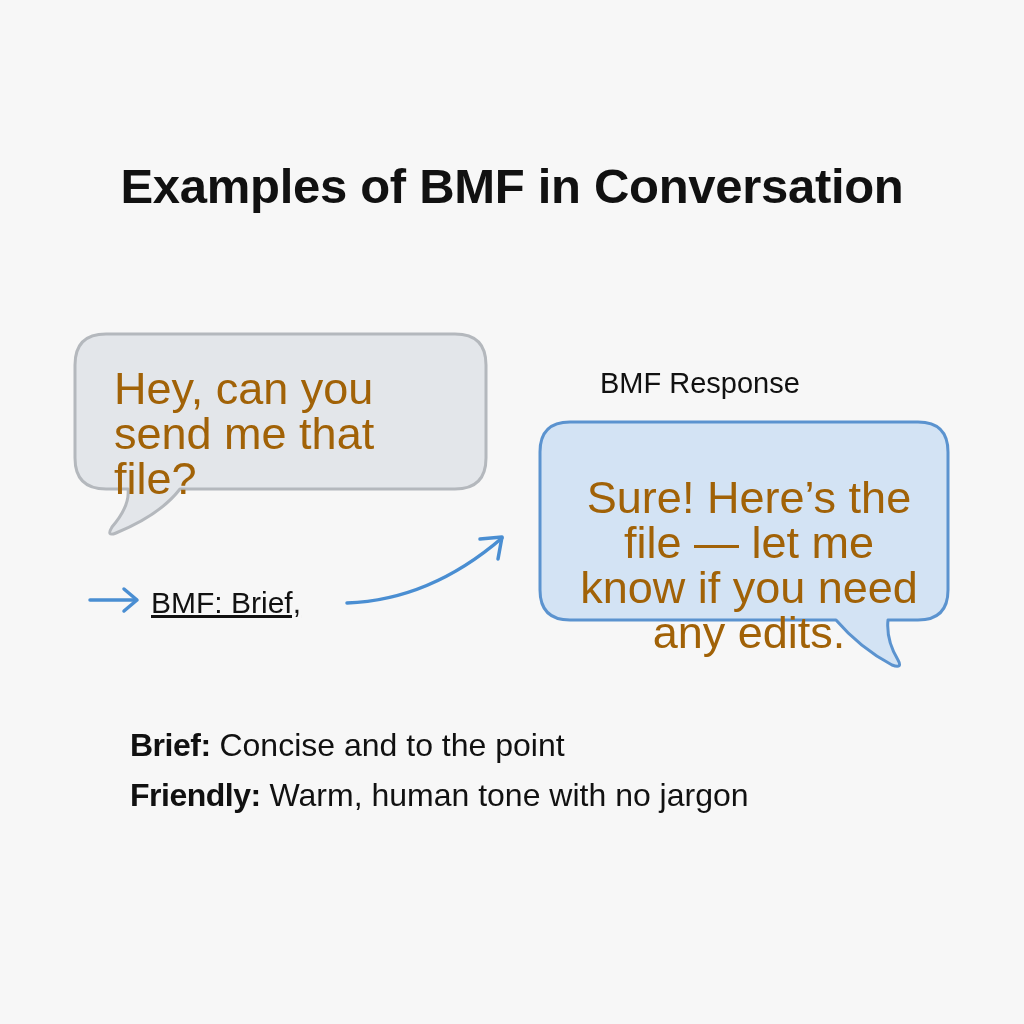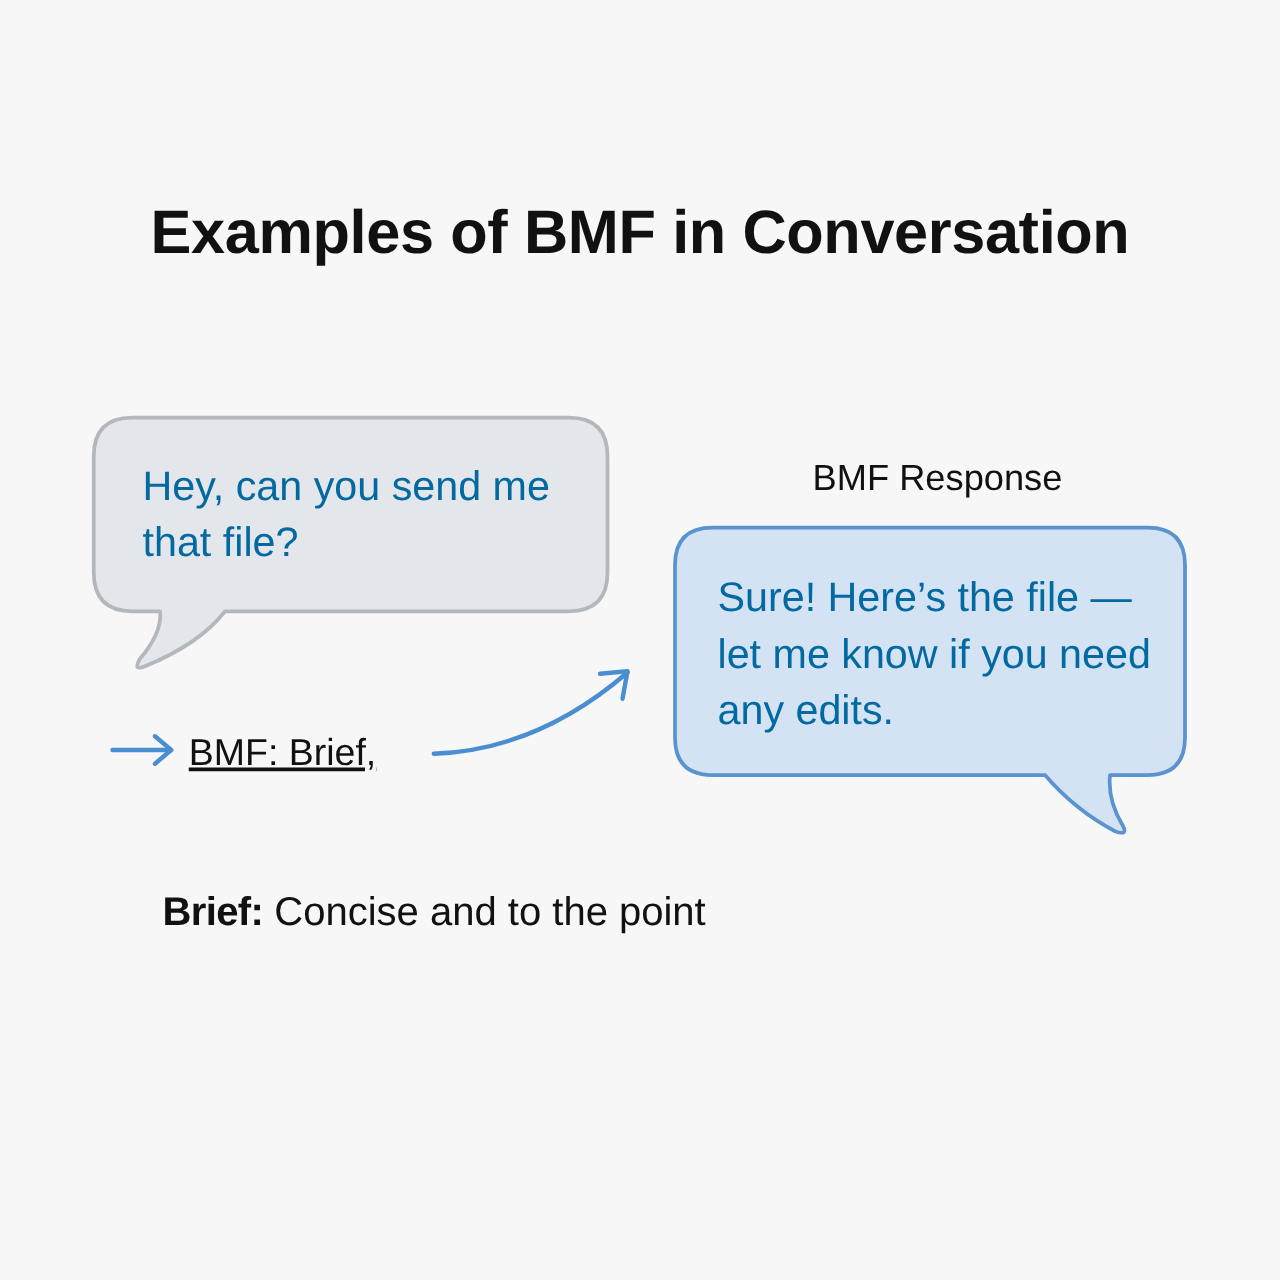--- a/index.html
+++ b/index.html
@@ -28,61 +28,62 @@
     }
     .svg-layer {
       position: absolute;
       left: 0;
       top: 0;
       width: 1024px;
       height: 1024px;
     }
     .bubble-text {
       position: absolute;
-      font-size: 33px;
+      font-size: 45px;
       line-height: 45px;
-      color: #0369a1;
+      color: #a16207;
     }
     .incoming-text {
       left: 114px;
       top: 366px;
       width: 350px;
     }
     .outgoing-text {
       left: 574px;
-      top: 455px;
+      top: 475px;
       width: 350px;
+      text-align: center;
     }
     .response-label {
       position: absolute;
       left: 600px;
       top: 367px;
       width: 300px;
-      text-align: center;
+      text-align: left;
       font-size: 29px;
     }
     .bmf-label {
       position: absolute;
       left: 137px;
       top: 582px;
       font-size: 30px;
       line-height: 42px;
     }
     .bmf-label .line1 {
       display: block;
       padding-left: 14px;
       text-decoration: underline;
     }
     .bmf-label .line2 {
       display: block;
     }
     .definitions {
       position: absolute;
       left: 130px;
-      top: 704px;
+      top: 720px;
       font-size: 32px;
       line-height: 50px;
     }
     .definitions .def-row {
       white-space: nowrap;
     }
     .definitions .term {
       font-weight: bold;
       letter-spacing: -0.5px;
     }
@@ -116,13 +117,16 @@
 <div class="bubble-text outgoing-text">Sure! Here’s the file — let me know if you need any edits.</div>
 
 <div class="bmf-label">
   <span class="line1">BMF: Brief,</span>
 </div>
 
 <div class="definitions">
   <div class="def-row">
     <span class="term">Brief:</span><span> Concise and to the point</span>
   </div>
+  <div class="def-row">
+    <span class="term">Friendly:</span><span> Warm, human tone with no jargon</span>
+  </div>
 </div>
 
 </body></html>

